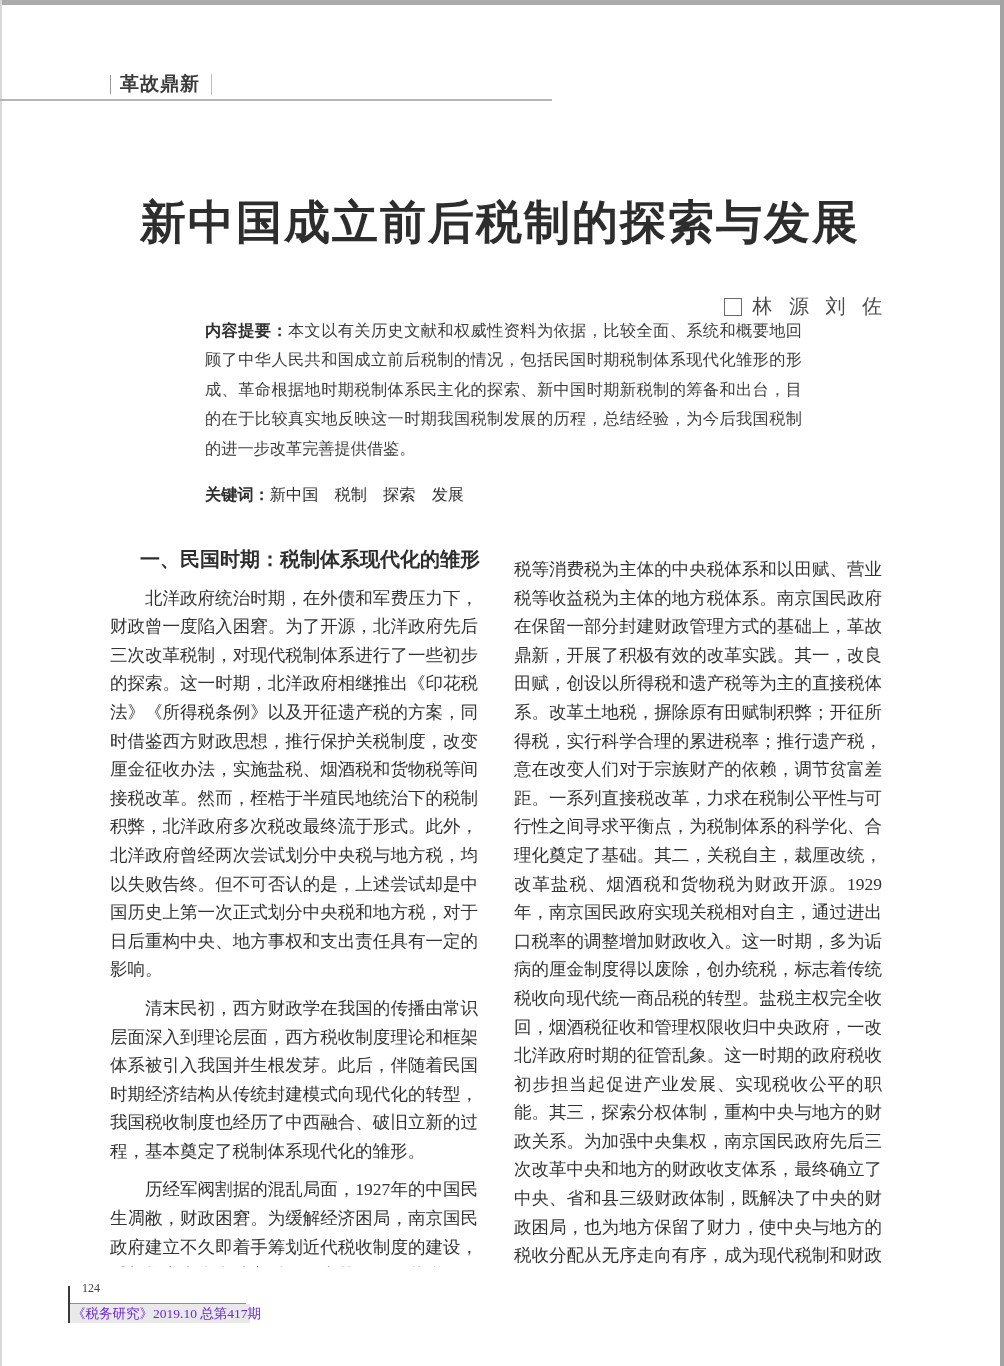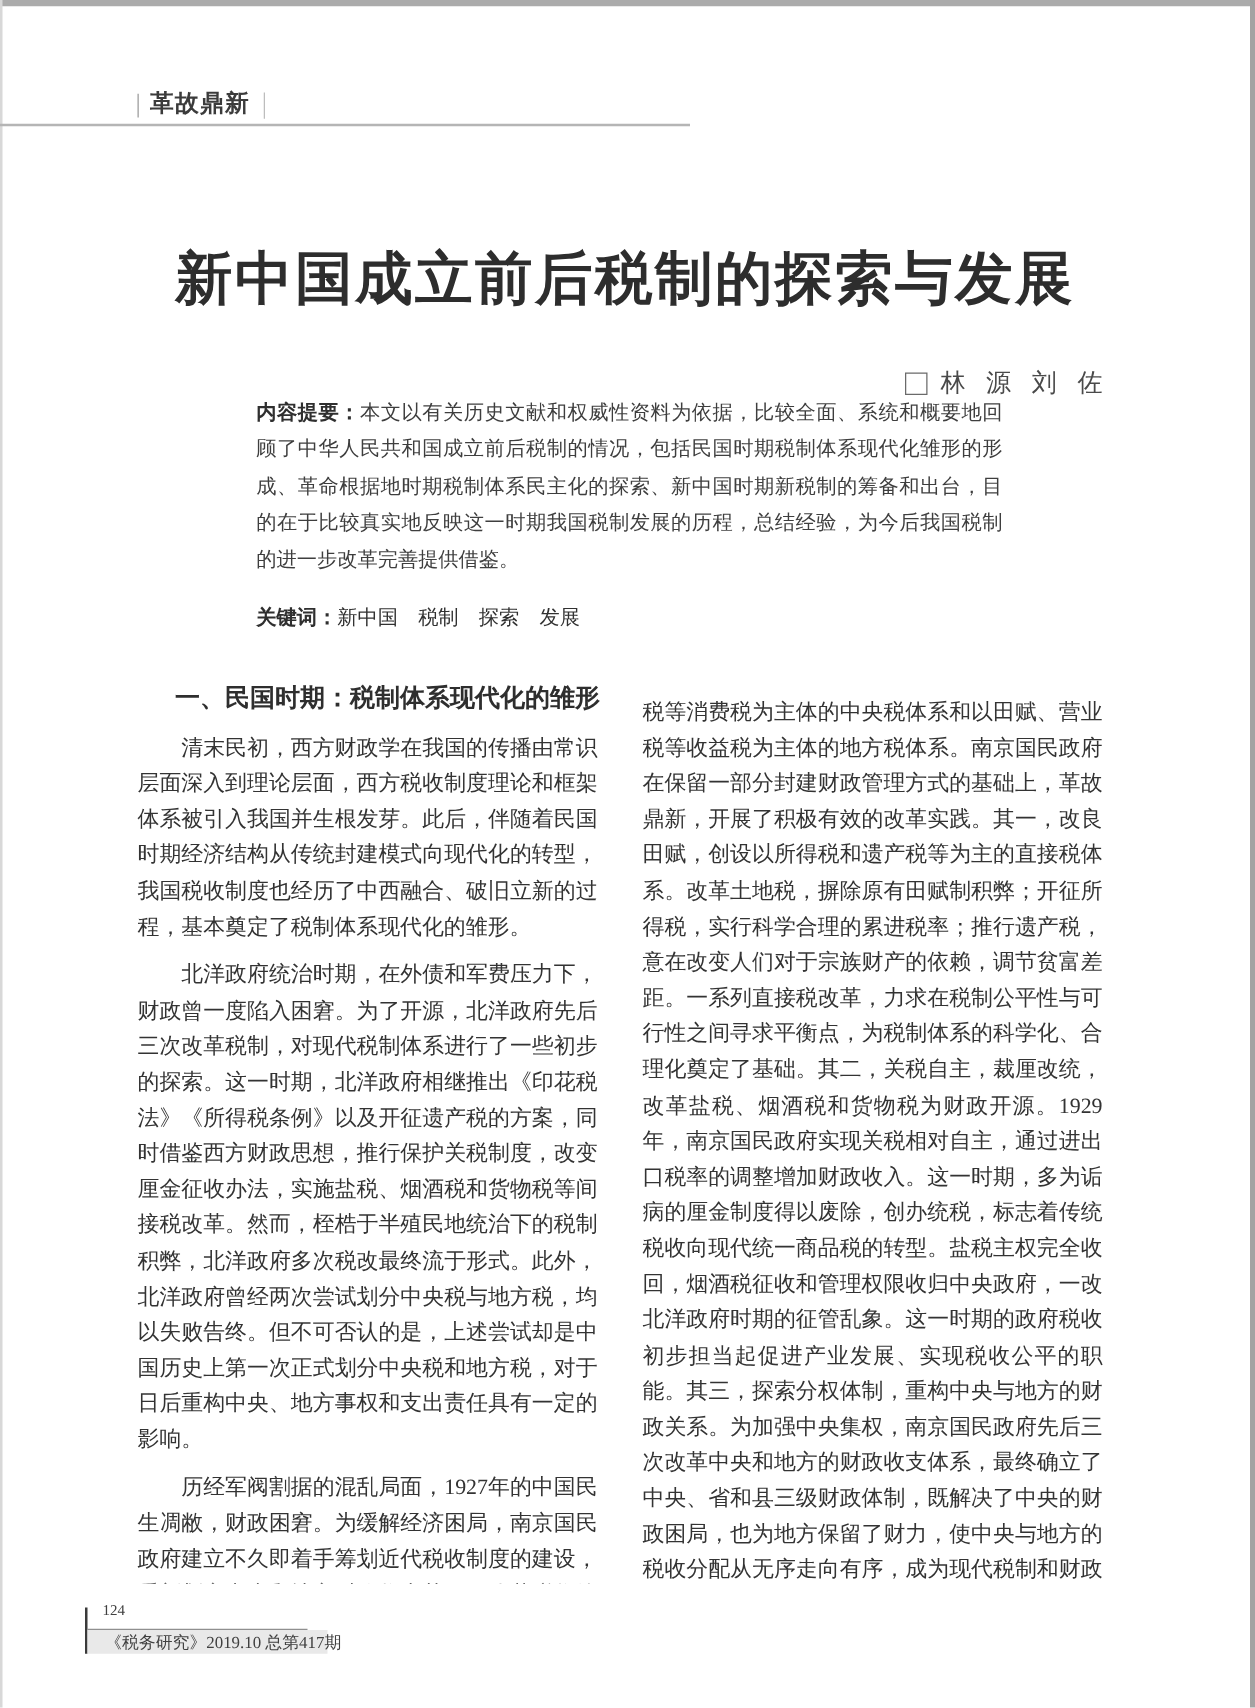--- a/index.html
+++ b/index.html
@@ -46,21 +46,21 @@
   .col h2{margin:0;font-size:20px;line-height:28.6px;font-weight:700;color:#2e2e2e;
     font-family:"Liberation Sans","DejaVu Sans",sans-serif;text-indent:2em;}
   .col p{margin:10px;text-align:justify;text-indent:2em;}
   .col p.no-indent{text-indent:0;}
 
   
   .footer-bar{position:absolute;left:68px;top:1286px;width:2px;height:37px;background:#3a3a3a;}
   .page-num{position:absolute;left:82px;top:1281px;font-size:12px;color:#404040;}
   .footer-rule{position:absolute;left:70px;top:1303px;width:176px;height:1px;background:#8f8f8f;}
   .journal{position:absolute;left:70px;top:1304px;width:178px;height:19px;background:#e9e9e9;
-    font-size:13.5px;line-height:19px;color:#404040;white-space:nowrap;padding-left:14px;}
+    font-size:13.5px;line-height:19px;color:#6d28d9;white-space:nowrap;padding-left:2px;}
 </style>
 </head>
 <body>
 
 <div class="edge-top"></div>
 <div class="edge-left"></div>
 <div class="edge-right"></div>
 
 <div class="header">
   <span class="tick"></span>
@@ -77,22 +77,22 @@
 </div>
 
 <div class="abstract">
   <p><span class="label">内容提要：</span><span>本文以有关历史文献和权威性资料为依据，比较全面、系统和概要地回顾了中华人民共和国成立前后税制的情况，包括民国时期税制体系现代化雏形的形成、革命根据地时期税制体系民主化的探索、新中国时期新税制的筹备和出台，目的在于比较真实地反映这一时期我国税制发展的历程，总结经验，为今后我国税制的进一步改革完善提供借鉴。</span></p>
   <p class="keywords"><span class="label">关键词：</span><span class="kw-text">新中国　税制　探索　发展</span></p>
 </div>
 
 <div class="columns">
   <div class="col">
     <h2>一、民国时期：税制体系现代化的雏形</h2>
+    <p>北洋政府统治时期，在外债和军费压力下，财政曾一度陷入困窘。为了开源，北洋政府先后三次改革税制，对现代税制体系进行了一些初步的探索。这一时期，北洋政府相继推出《印花税法》《所得税条例》以及开征遗产税的方案，同时借鉴西方财政思想，推行保护关税制度，改变厘金征收办法，实施盐税、烟酒税和货物税等间接税改革。然而，桎梏于半殖民地统治下的税制积弊，北洋政府多次税改最终流于形式。此外，北洋政府曾经两次尝试划分中央税与地方税，均以失败告终。但不可否认的是，上述尝试却是中国历史上第一次正式划分中央税和地方税，对于日后重构中央、地方事权和支出责任具有一定的影响。</p>
     <p>清末民初，西方财政学在我国的传播由常识层面深入到理论层面，西方税收制度理论和框架体系被引入我国并生根发芽。此后，伴随着民国时期经济结构从传统封建模式向现代化的转型，我国税收制度也经历了中西融合、破旧立新的过程，基本奠定了税制体系现代化的雏形。</p>
-    <p>北洋政府统治时期，在外债和军费压力下，财政曾一度陷入困窘。为了开源，北洋政府先后三次改革税制，对现代税制体系进行了一些初步的探索。这一时期，北洋政府相继推出《印花税法》《所得税条例》以及开征遗产税的方案，同时借鉴西方财政思想，推行保护关税制度，改变厘金征收办法，实施盐税、烟酒税和货物税等间接税改革。然而，桎梏于半殖民地统治下的税制积弊，北洋政府多次税改最终流于形式。此外，北洋政府曾经两次尝试划分中央税与地方税，均以失败告终。但不可否认的是，上述尝试却是中国历史上第一次正式划分中央税和地方税，对于日后重构中央、地方事权和支出责任具有一定的影响。</p>
     <p>历经军阀割据的混乱局面，1927年的中国民生凋敝，财政困窘。为缓解经济困局，南京国民政府建立不久即着手筹划近代税收制度的建设，重新划定中央和地方财政收支范围，改革税收管理体制。至抗日战争前夕，基本上建成了以关税、盐税和统</p>
   </div>
   <div class="col">
     <p class="no-indent">税等消费税为主体的中央税体系和以田赋、营业税等收益税为主体的地方税体系。南京国民政府在保留一部分封建财政管理方式的基础上，革故鼎新，开展了积极有效的改革实践。其一，改良田赋，创设以所得税和遗产税等为主的直接税体系。改革土地税，摒除原有田赋制积弊；开征所得税，实行科学合理的累进税率；推行遗产税，意在改变人们对于宗族财产的依赖，调节贫富差距。一系列直接税改革，力求在税制公平性与可行性之间寻求平衡点，为税制体系的科学化、合理化奠定了基础。其二，关税自主，裁厘改统，改革盐税、烟酒税和货物税为财政开源。1929年，南京国民政府实现关税相对自主，通过进出口税率的调整增加财政收入。这一时期，多为诟病的厘金制度得以废除，创办统税，标志着传统税收向现代统一商品税的转型。盐税主权完全收回，烟酒税征收和管理权限收归中央政府，一改北洋政府时期的征管乱象。这一时期的政府税收初步担当起促进产业发展、实现税收公平的职能。其三，探索分权体制，重构中央与地方的财政关系。为加强中央集权，南京国民政府先后三次改革中央和地方的财政收支体系，最终确立了中央、省和县三级财政体制，既解决了中央的财政困局，也为地方保留了财力，使中央与地方的税收分配从无序走向有序，成为现代税制和财政管理体制建设进程中重要的一步。</p>
   </div>
 </div>
 
 <div class="footer-bar"></div>
 <div class="page-num">124</div>
 <div class="footer-rule"></div>

